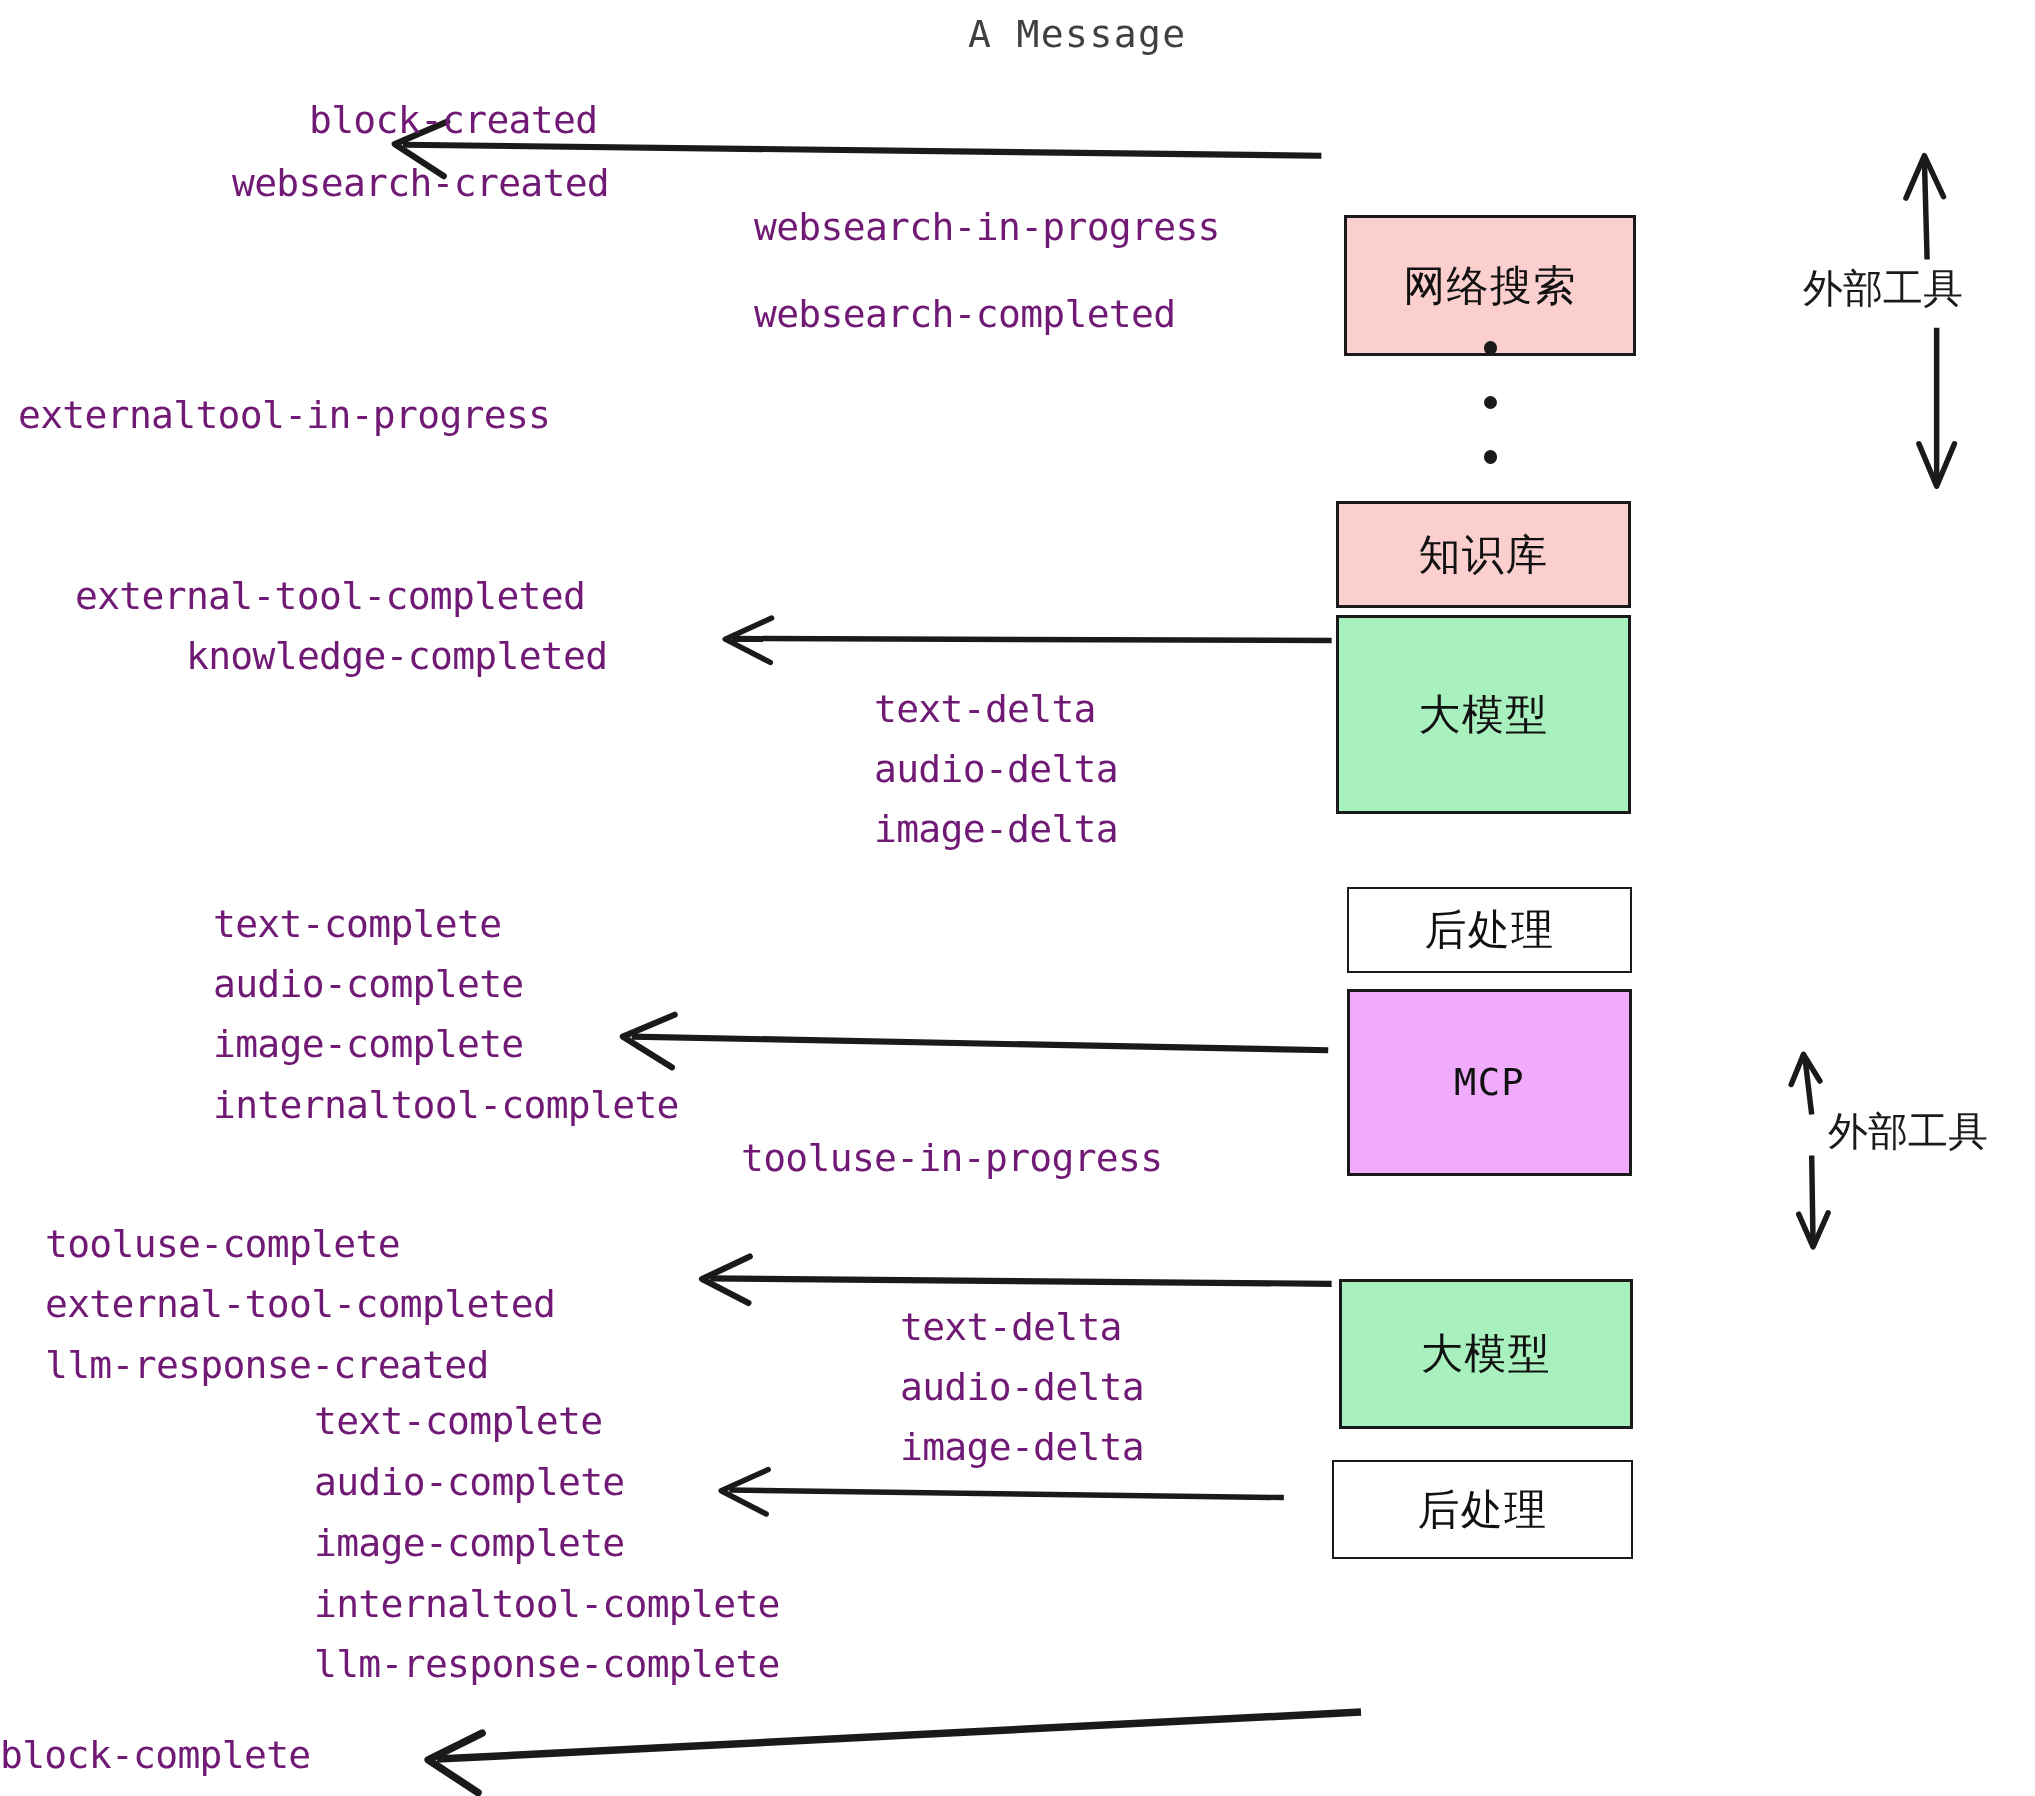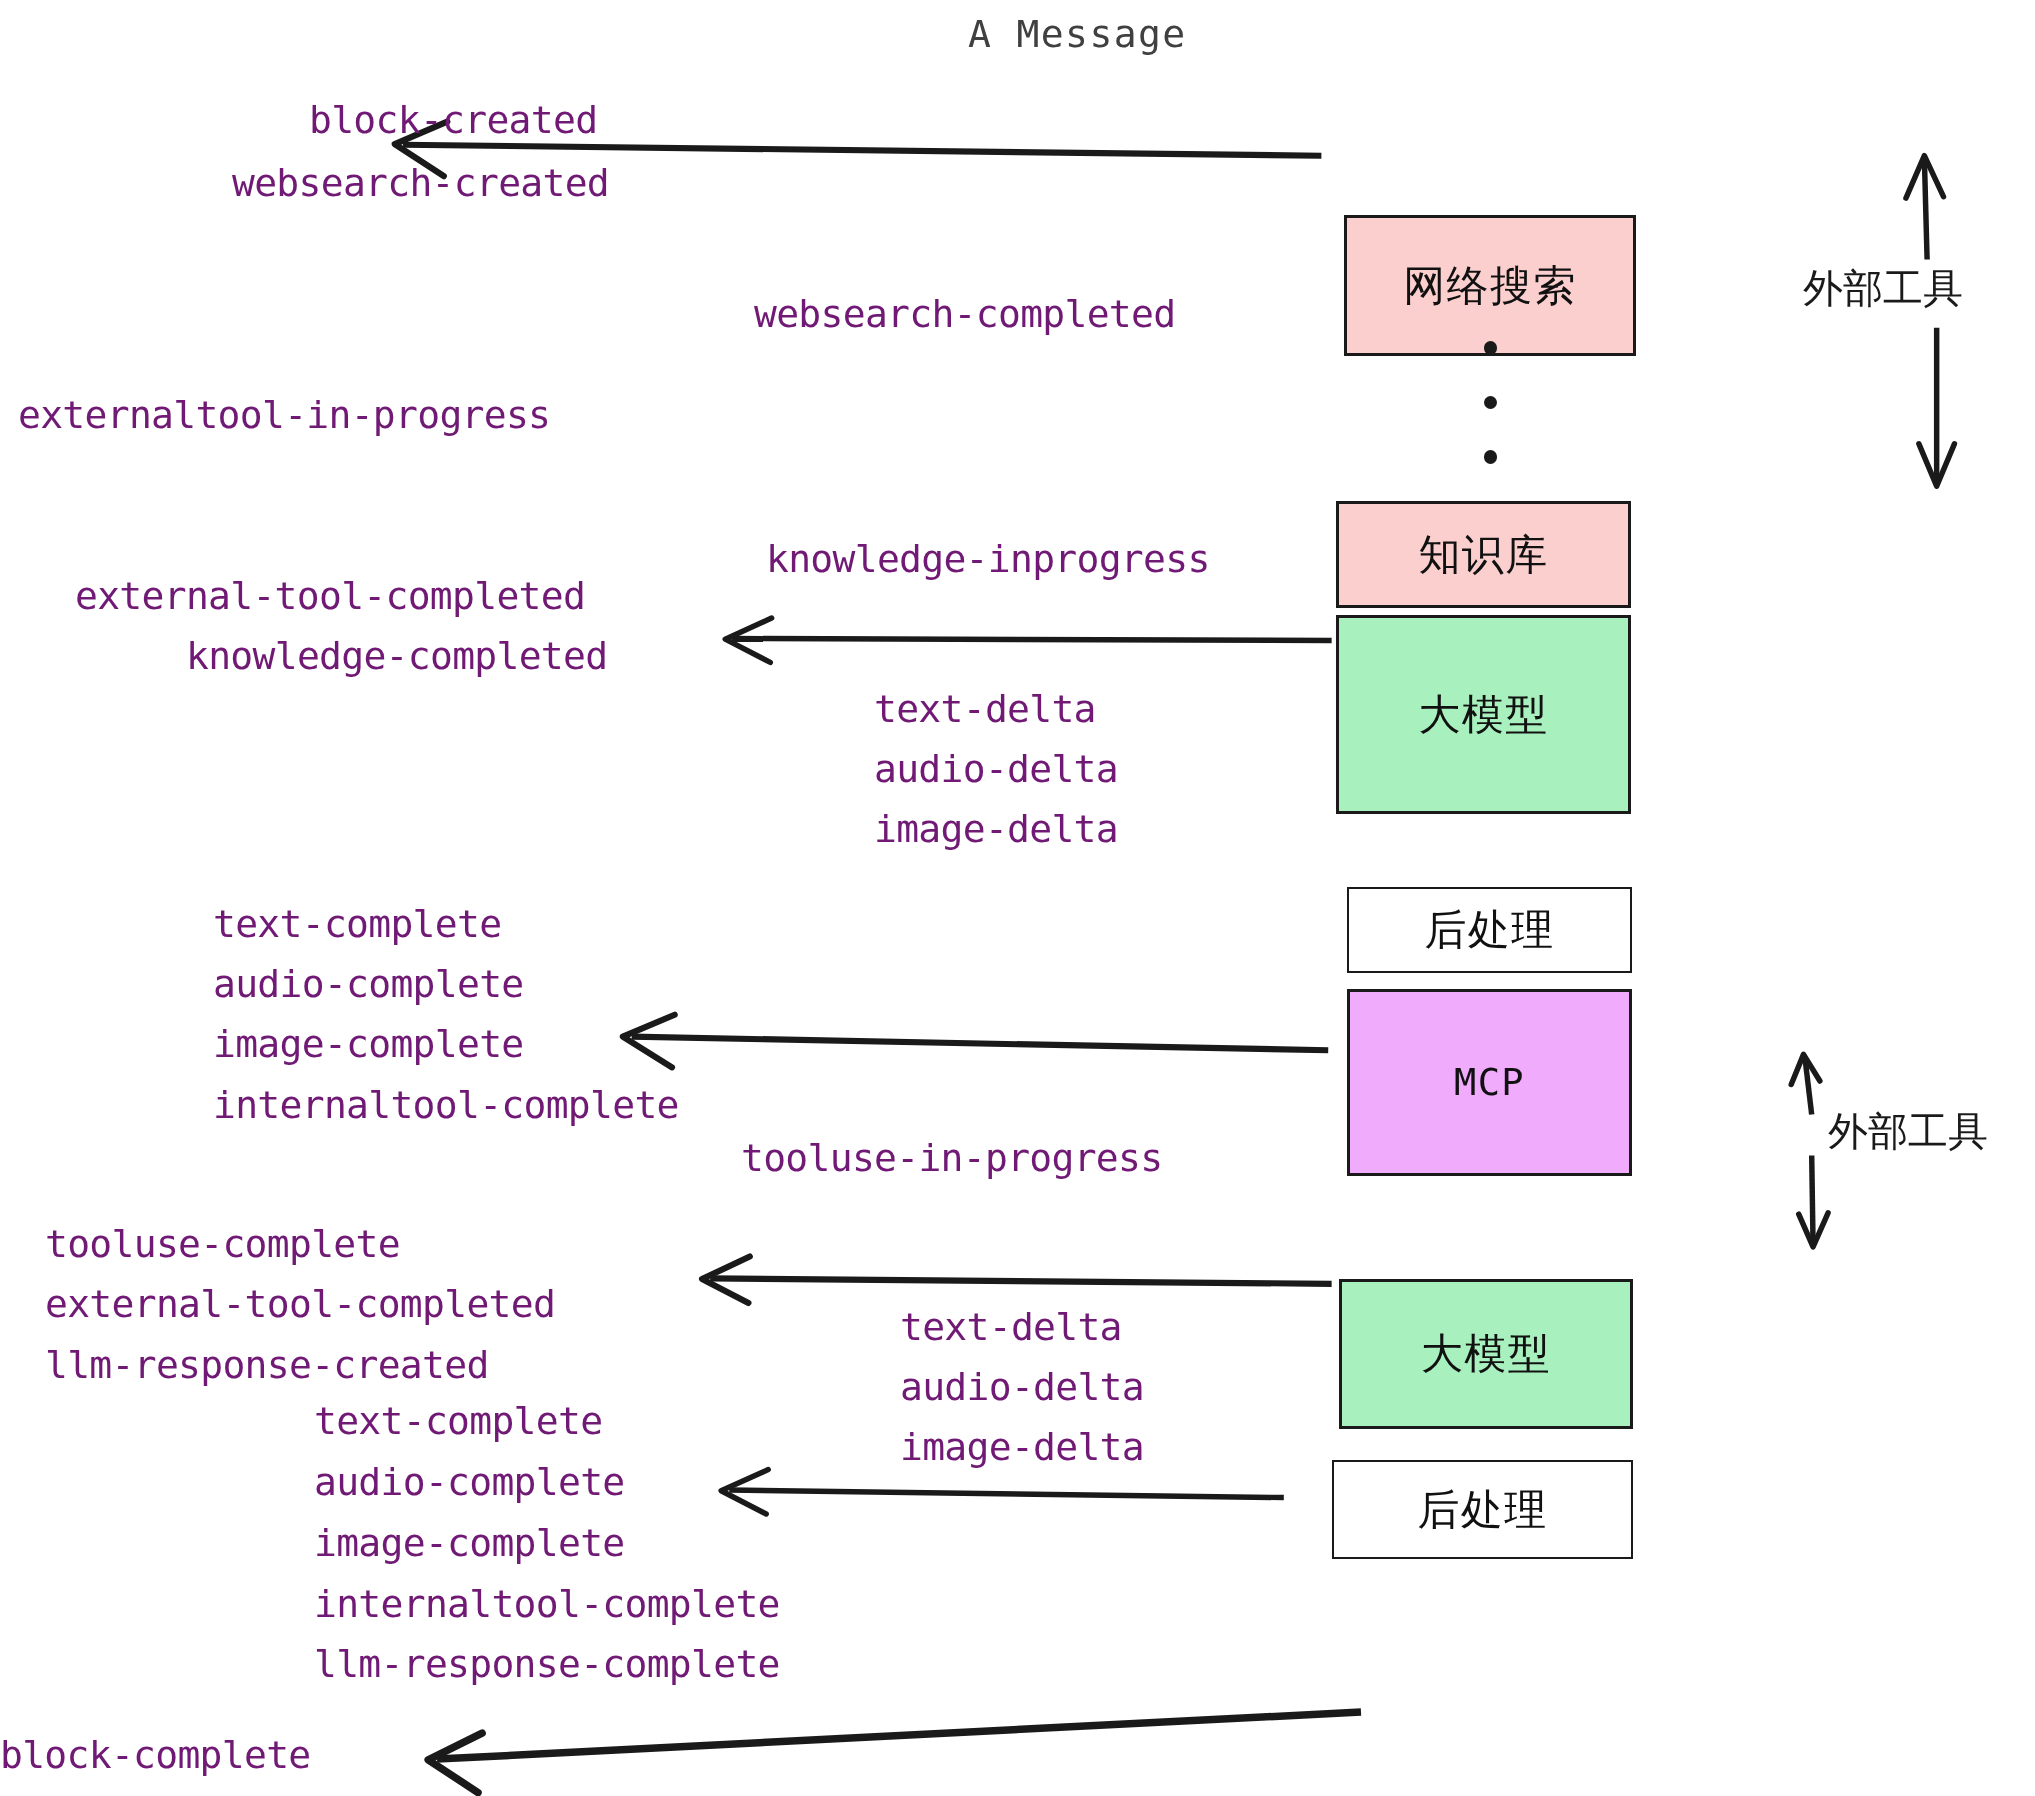--- a/index.html
+++ b/index.html
@@ -162,26 +162,26 @@
   </div>
 
   <div class="side-lbl" style="left:1803px; top:268px;">外部工具</div>
 
   <div class="side-lbl" style="left:1828px; top:1111px;">外部工具</div>
 
   <div class="lbl" style="left:309px; top:101px;">block-created</div>
 
   <div class="lbl" style="left:232px; top:164px;">websearch-created</div>
 
+  <div class="lbl" style="left:754px; top:208px;">websearch-in-progress</div>
 
   <div class="lbl" style="left:754px; top:295px;">websearch-completed</div>
 
   <div class="lbl" style="left:18px; top:396px;">externaltool-in-progress</div>
 
-  <div class="lbl" style="left:766px; top:540px;">knowledge-inprogress</div>
 
   <div class="lbl" style="left:75px; top:577px;">external-tool-completed</div>
 
   <div class="lbl" style="left:186px; top:637px;">knowledge-completed</div>
 
   <div class="lbl" style="left:874px; top:690px;">text-delta</div>
 
   <div class="lbl" style="left:874px; top:750px;">audio-delta</div>
 
   <div class="lbl" style="left:874px; top:810px;">image-delta</div>

